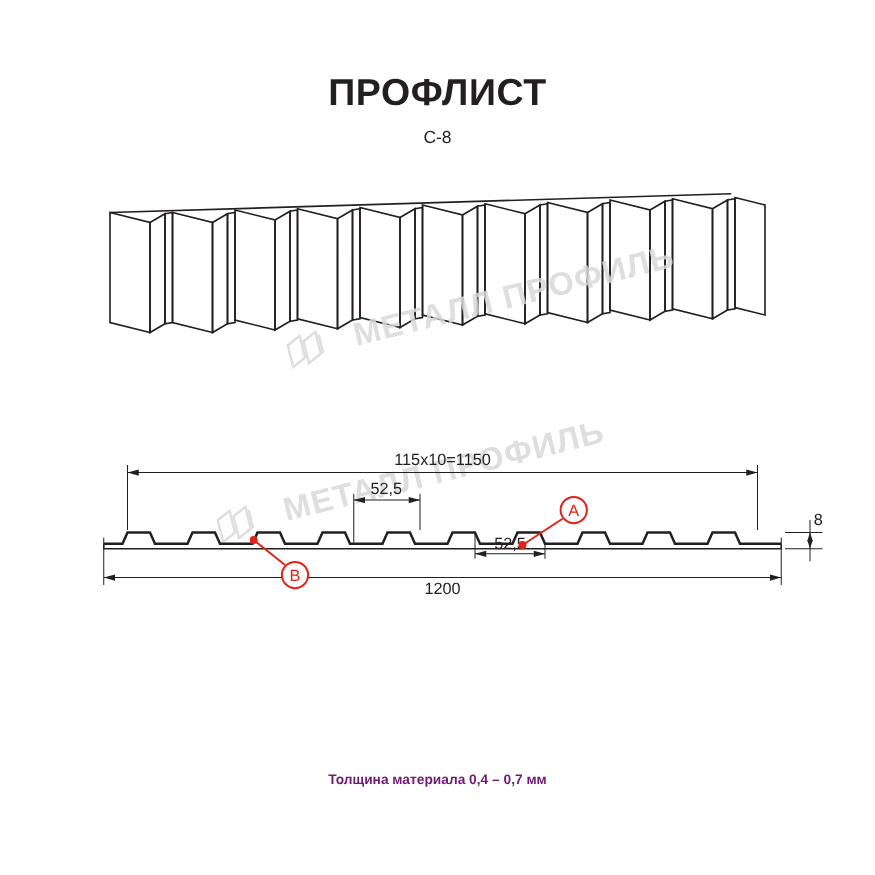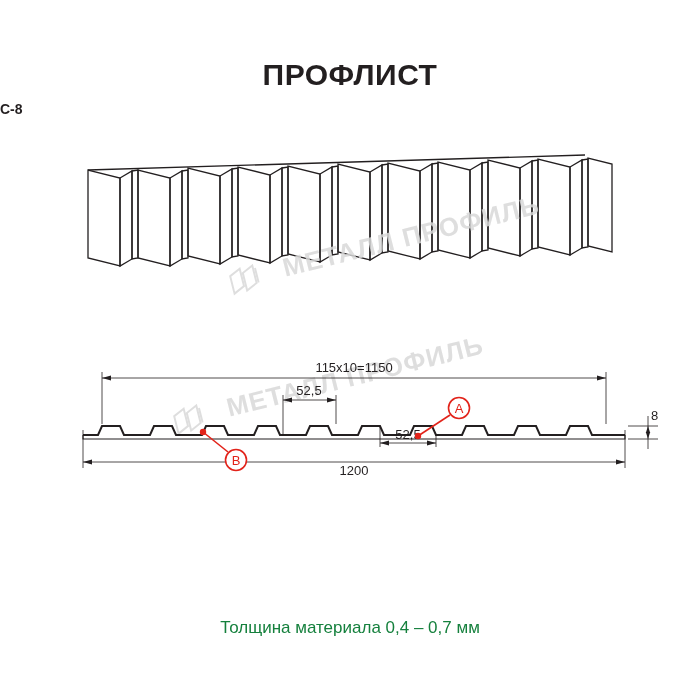--- a/index.html
+++ b/index.html
@@ -30,22 +30,23 @@
     font-size: 30px;
     font-weight: bold;
     letter-spacing: 0.5px;
     color: #231f20;
   }
   .subtitle {
     position: absolute;
     top: 101px;
     left: 0;
     width: 700px;
+    text-align: center;
     font-size: 14px;
-    font-weight: bold;
+    font-weight: normal;
     color: #231f20;
   }
   .iso-wrap {
     position: absolute;
     top: 130px;
     left: 60px;
     width: 580px;
     height: 190px;
   }
   .section-wrap {
@@ -79,23 +80,23 @@
     display: inline-block;
     vertical-align: middle;
     margin-right: 8px;
   }
   .footer {
     position: absolute;
     top: 618px;
     left: 0;
     width: 700px;
     text-align: center;
-    font-size: 17px;
-    font-weight: normal;
-    color: #15803d;
+    font-size: 11px;
+    font-weight: bold;
+    color: #701a75;
   }
   svg { display: block; }
   text { font-family: "Liberation Sans", sans-serif; }
 </style>
 </head>
 <body>
 
 <div class="page">
 
   <div class="title">ПРОФЛИСТ</div>

